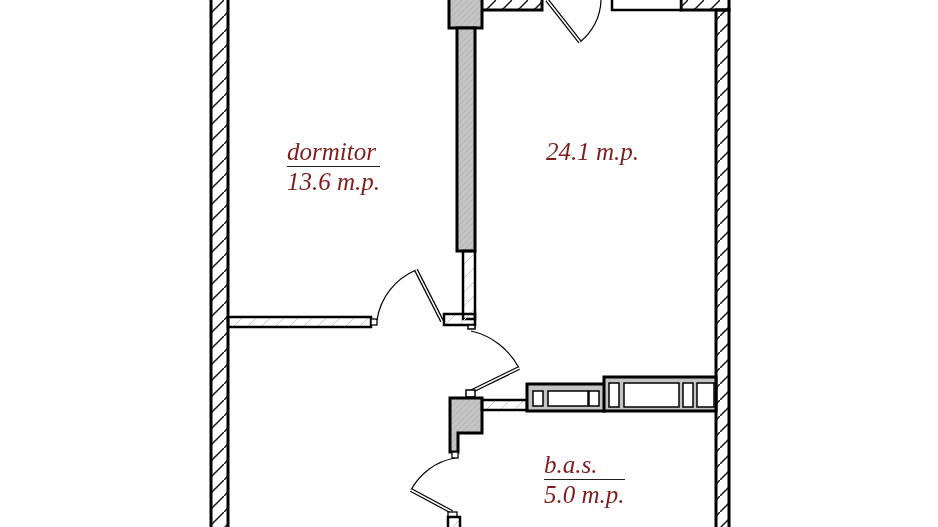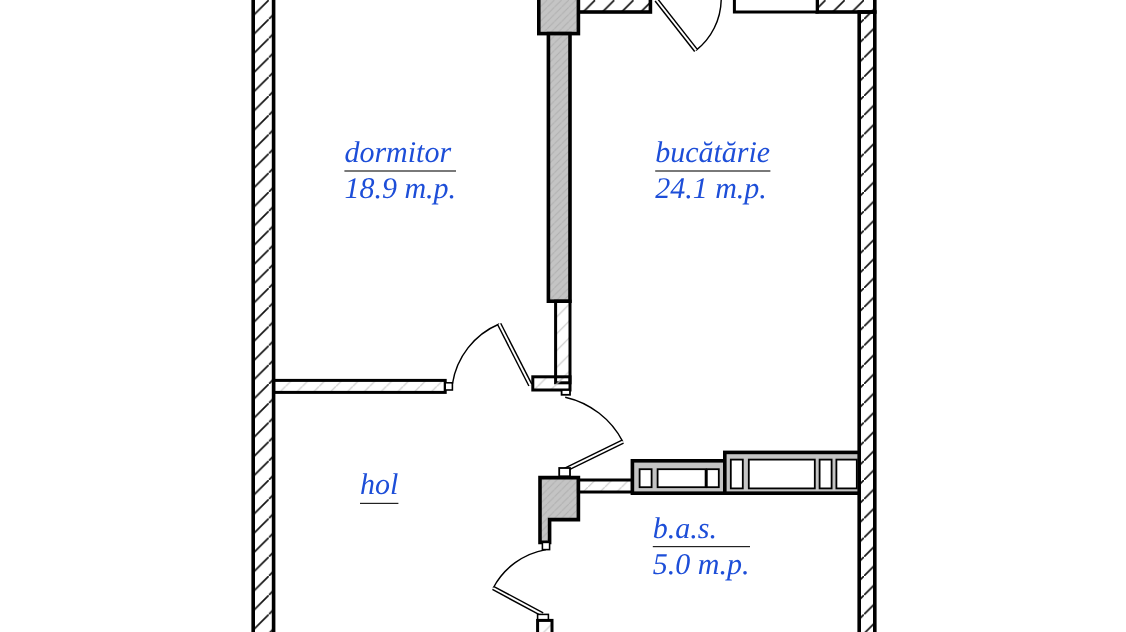--- a/index.html
+++ b/index.html
@@ -4,22 +4,23 @@
   <style>
     html, body { margin: 0; padding: 0; background: #ffffff; }
     body { width: 938px; height: 527px; overflow: hidden; position: relative; }
     #plan { position: absolute; left: 0; top: 0; width: 938px; height: 527px; }
     .room-label {
       position: absolute;
       font-family: "Liberation Serif", "DejaVu Serif", serif;
       font-style: italic;
       font-size: 25px;
       line-height: 29px;
-      color: #1d4ed8;
+      color: #7f1d1d;
       text-align: left;
+      margin-top: 24px;
     }
     .room-name { display: block; border-bottom: 1.5px solid #222; padding-bottom: 0; }
     .room-area { display: block; }
   </style>
 </head>
 <body>
 
 <svg id="plan" viewBox="0 0 938 527" xmlns="http://www.w3.org/2000/svg">
   <defs>
     <pattern id="hatch" patternUnits="userSpaceOnUse" width="16" height="16" patternTransform="rotate(0)">
@@ -107,28 +108,26 @@
     <path d="M 455 458 A 62 62 0 0 0 411 490" fill="none" stroke="#000" stroke-width="1.2"></path>
     <line x1="411" y1="490" x2="452" y2="512" stroke="#000" stroke-width="4"></line>
     <line x1="411" y1="490" x2="452" y2="512" stroke="#fff" stroke-width="1.6"></line>
     <rect x="448" y="512" width="9" height="5" fill="#fff" stroke="#000" stroke-width="1.3"></rect>
     <rect x="448" y="517" width="12" height="14" fill="url(#hatchLight)" stroke="#000" stroke-width="2.5"></rect>
   </g>
 </svg>
 
 <div class="room-label" style="left: 287px; top: 113px; display: inline-block;">
   <span class="room-name">dormitor</span>
-  <span class="room-area">18.9 m.p.</span>
+  <span class="room-area">13.6 m.p.</span>
 </div>
 
 <div class="room-label" style="left: 546px; top: 113px; display: inline-block;">
-  <span class="room-name">bucătărie</span>
   <span class="room-area">24.1 m.p.</span>
 </div>
 
 <div class="room-label" style="left: 300px; top: 390px; display: inline-block;">
-  <span class="room-name">hol</span>
 </div>
 
 <div class="room-label" style="left: 544px; top: 426px; display: inline-block;">
   <span class="room-name">b.a.s.</span>
   <span class="room-area">5.0 m.p.</span>
 </div>
 
 </body></html>

